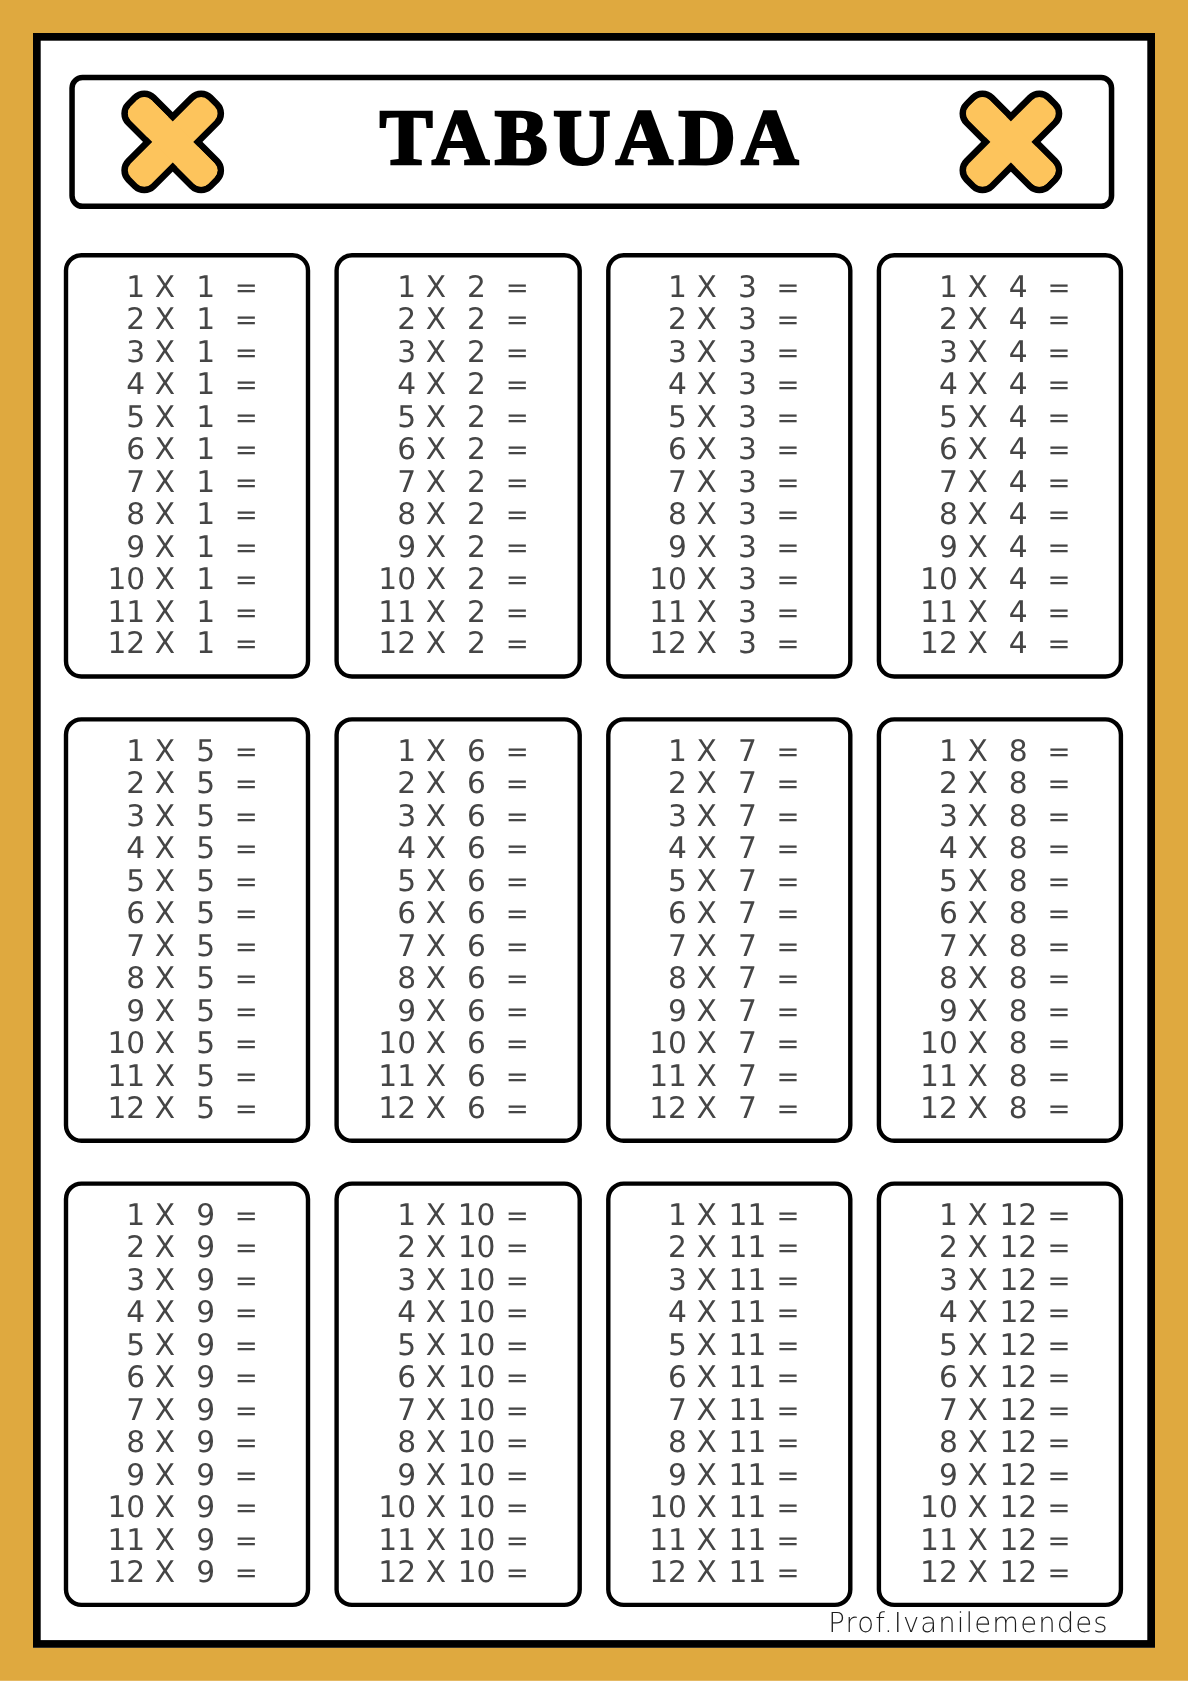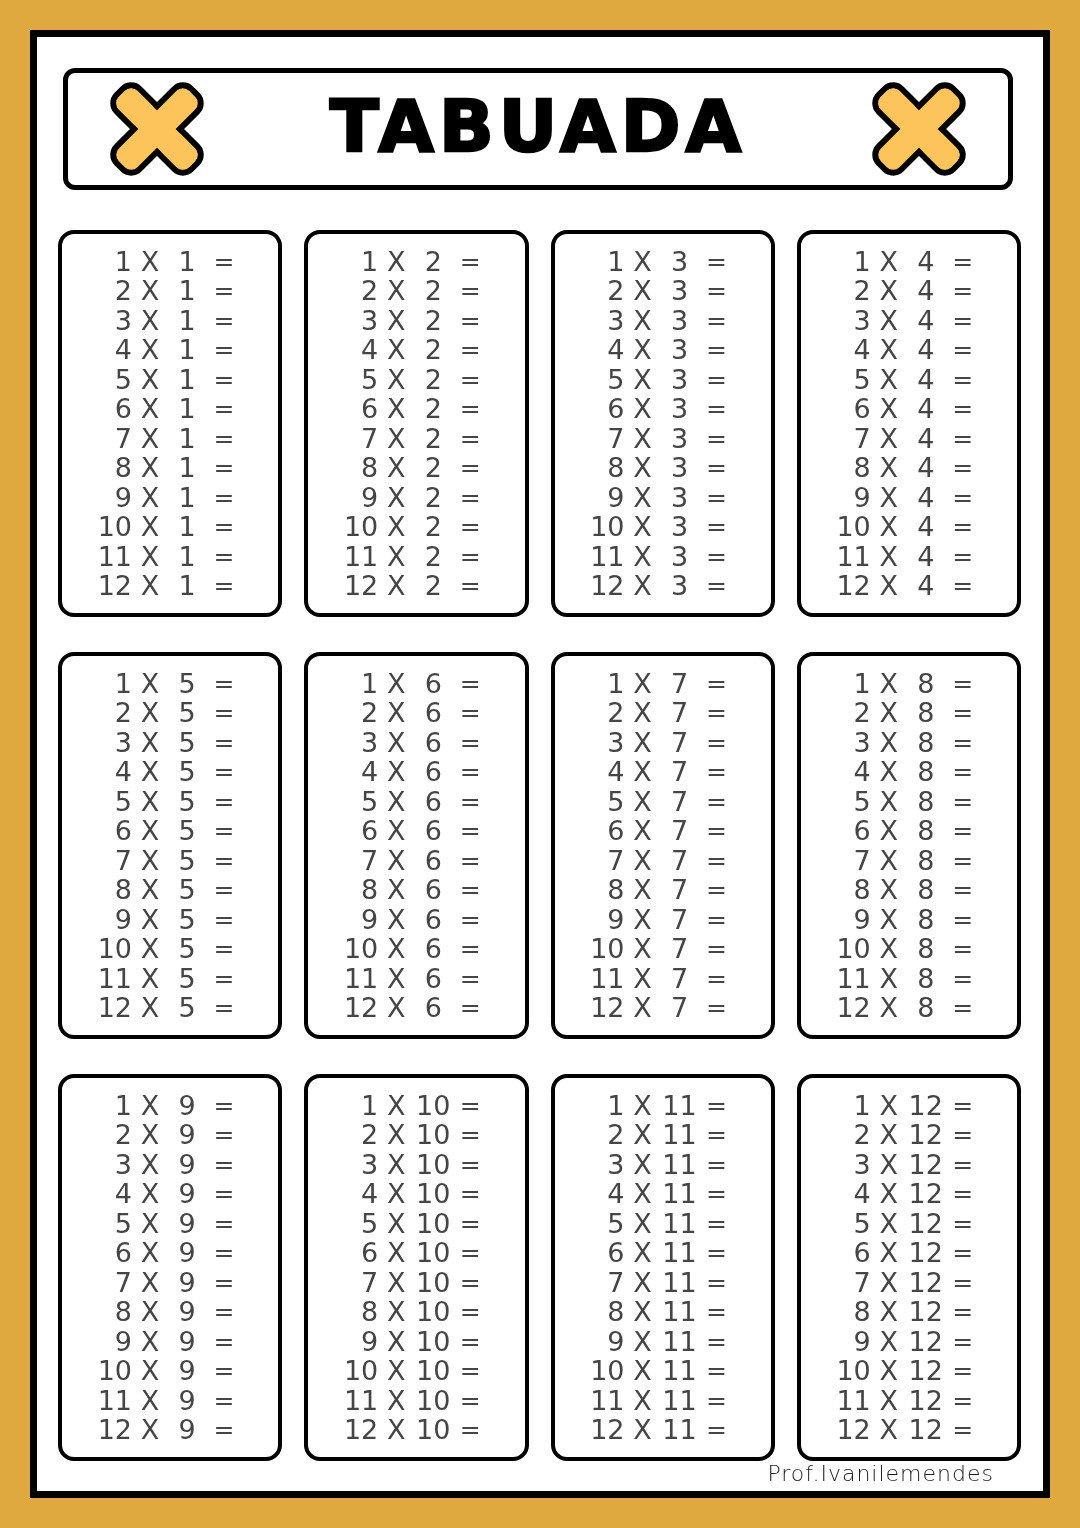--- a/index.html
+++ b/index.html
@@ -32,20 +32,21 @@
   }
   .page-title{
     position:absolute;left:50%;top:50%;
     transform:translate(-50%,-54%);
     margin:0;
     font-size:72px;font-weight:bold;
     letter-spacing:5px;
     color:var(--ink);
     -webkit-text-stroke:2.5px var(--ink);
     white-space:nowrap;
+    font-family:Liberation Serif, serif;
   }
   .x-icon{width:106px;height:102px;display:block;}
   .xbar{fill:var(--icon-gold);stroke:var(--ink);stroke-width:7px;}
   .xbar-cover{fill:var(--icon-gold);stroke:none;}
   
   .grid{
     position:absolute;left:21px;top:193px;width:963px;
     display:grid;
     grid-template-columns:repeat(4,1fr);
     grid-template-rows:repeat(3,387px);
@@ -70,22 +71,22 @@
     font-size:27px;
     line-height:29.5px;
   }
   .cell-a{text-align:right;}
   .cell-x{text-align:center;}
   .cell-b{text-align:center;}
   .cell-eq{text-align:center;font-size:25px;}
   .cell-ans{}
   
   .credit{
-    position:absolute;right:49px;top:1424px;
-    font-size:22px;
+    position:absolute;right:35px;top:1424px;
+    font-size:25px;
     font-weight:300;
     letter-spacing:1px;
     color:#1c1c1c;
     white-space:nowrap;
   }
 </style>
 </head>
 <body>
 
 <svg width="0" height="0" style="position:absolute" aria-hidden="true">

